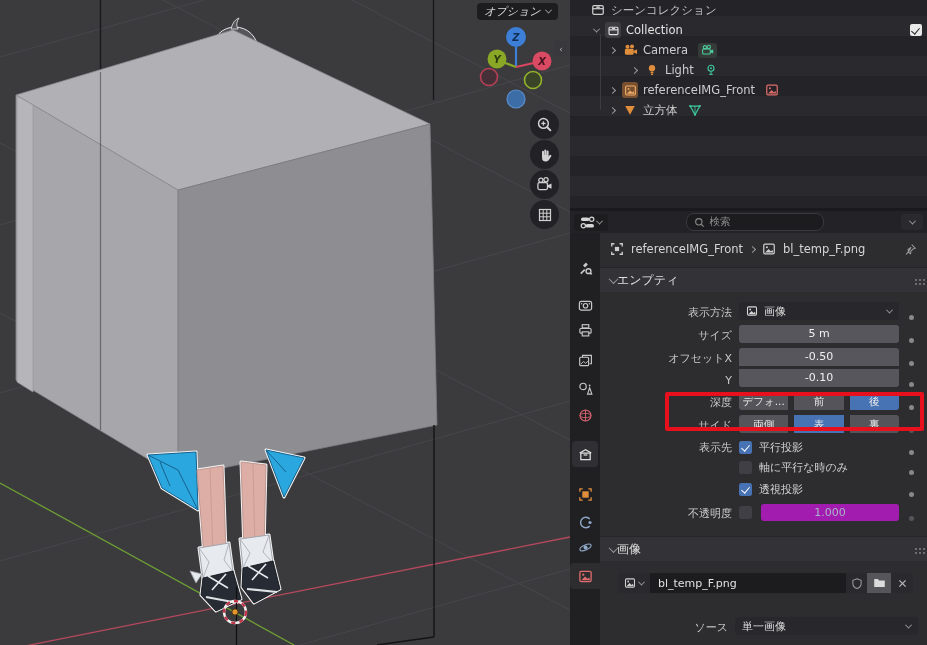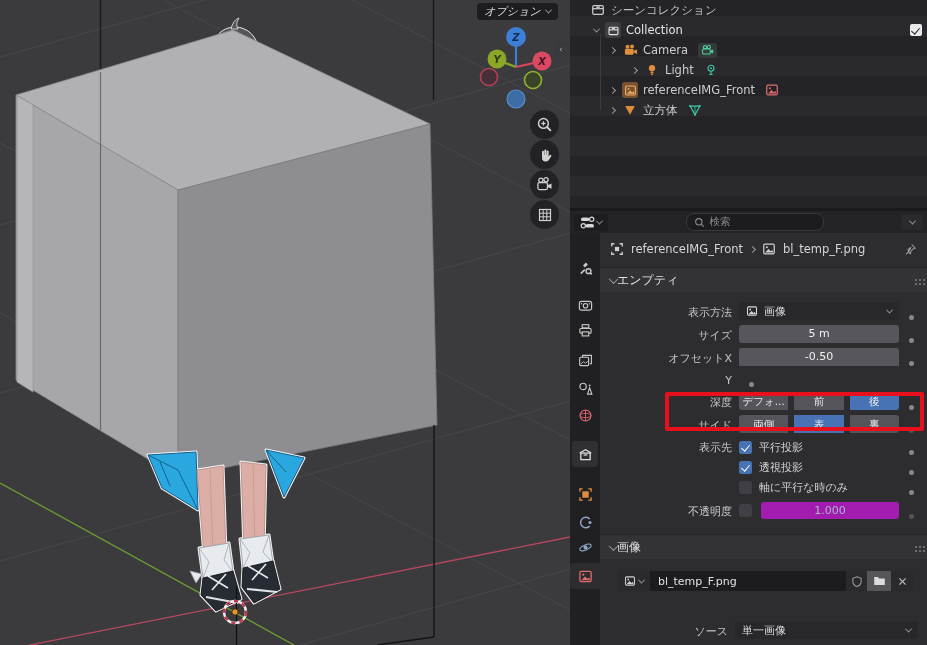--- a/index.html
+++ b/index.html
@@ -592,20 +592,23 @@
             <span class="plabel">オフセットX</span>
             <div class="wid">
                 <div class="nfield" style="border-radius:3px 3px 0 0">-0.50</div>
               </div>
             <span class="dotcol">
                 <span class="dot"></span>
               </span>
           </div>
           <div class="prow">
             <span class="plabel">Y</span>
+            <div class="wid">
+                <div class="nfield" style="border-radius:0 0 3px 3px">-0.10</div>
+              </div>
             <span class="dotcol">
                 <span class="dot"></span>
               </span>
           </div>
           <div class="prow">
             <span class="plabel">深度</span>
             <div class="wid">
                 <div class="seg">
               <span>デフォ...</span>
               <span>前</span>
@@ -632,35 +635,35 @@
           <div class="prow" style="height:19px;margin-bottom:1px">
             <span class="plabel">表示先</span>
             <div class="wid">
               <span class="cb on"></span>
               <span class="cblabel">平行投影</span>
             </div>
             <span class="dotcol">
                 <span class="dot"></span>
               </span>
           </div>
+          <div class="prow" style="height:19px">
+            <span class="plabel"></span>
+            <div class="wid">
+              <span class="cb"></span>
+              <span class="cblabel">軸に平行な時のみ</span>
+            </div>
+            <span class="dotcol">
+                <span class="dot"></span>
+              </span>
+          </div>
           <div class="prow" style="height:19px;margin-bottom:1px">
             <span class="plabel"></span>
             <div class="wid">
               <span class="cb on"></span>
               <span class="cblabel">透視投影</span>
-            </div>
-            <span class="dotcol">
-                <span class="dot"></span>
-              </span>
-          </div>
-          <div class="prow" style="height:19px">
-            <span class="plabel"></span>
-            <div class="wid">
-              <span class="cb"></span>
-              <span class="cblabel">軸に平行な時のみ</span>
             </div>
             <span class="dotcol">
                 <span class="dot"></span>
               </span>
           </div>
           <div class="prow" style="margin-top:4px">
             <span class="plabel">不透明度</span>
             <div class="wid">
               <span class="cb"></span>
               <div class="slider">1.000</div>
@@ -699,21 +702,21 @@
                   <path d="M1.5 2 H6 L7.5 4 H14.5 V12 H1.5 Z" fill="#dcdcdc"></path>
                 </svg>
             </div>
             <div class="dbtn" style="width:22px;border-radius:0 3px 3px 0">
               <svg width="11" height="11" viewBox="0 0 16 16">
                   <line x1="3.5" y1="3.5" x2="12.5" y2="12.5" stroke="#b8b8b8" stroke-width="1.8"></line>
                   <line x1="12.5" y1="3.5" x2="3.5" y2="12.5" stroke="#b8b8b8" stroke-width="1.8"></line>
                 </svg>
             </div>
           </div>
-          <div class="prow" style="margin-top:28px">
+          <div class="prow" style="margin-top:22px">
             <span class="plabel">ソース</span>
             <div class="wid" style="margin-right:5px">
                 <div class="dropdown">
               <span>単一画像</span>
               <span class="chv down sm"></span>
             </div>
               </div>
           </div>
           <div class="cutrow">
             <div style="width:30px;background:#55555a;border-radius:3px 0 0 0"></div>

